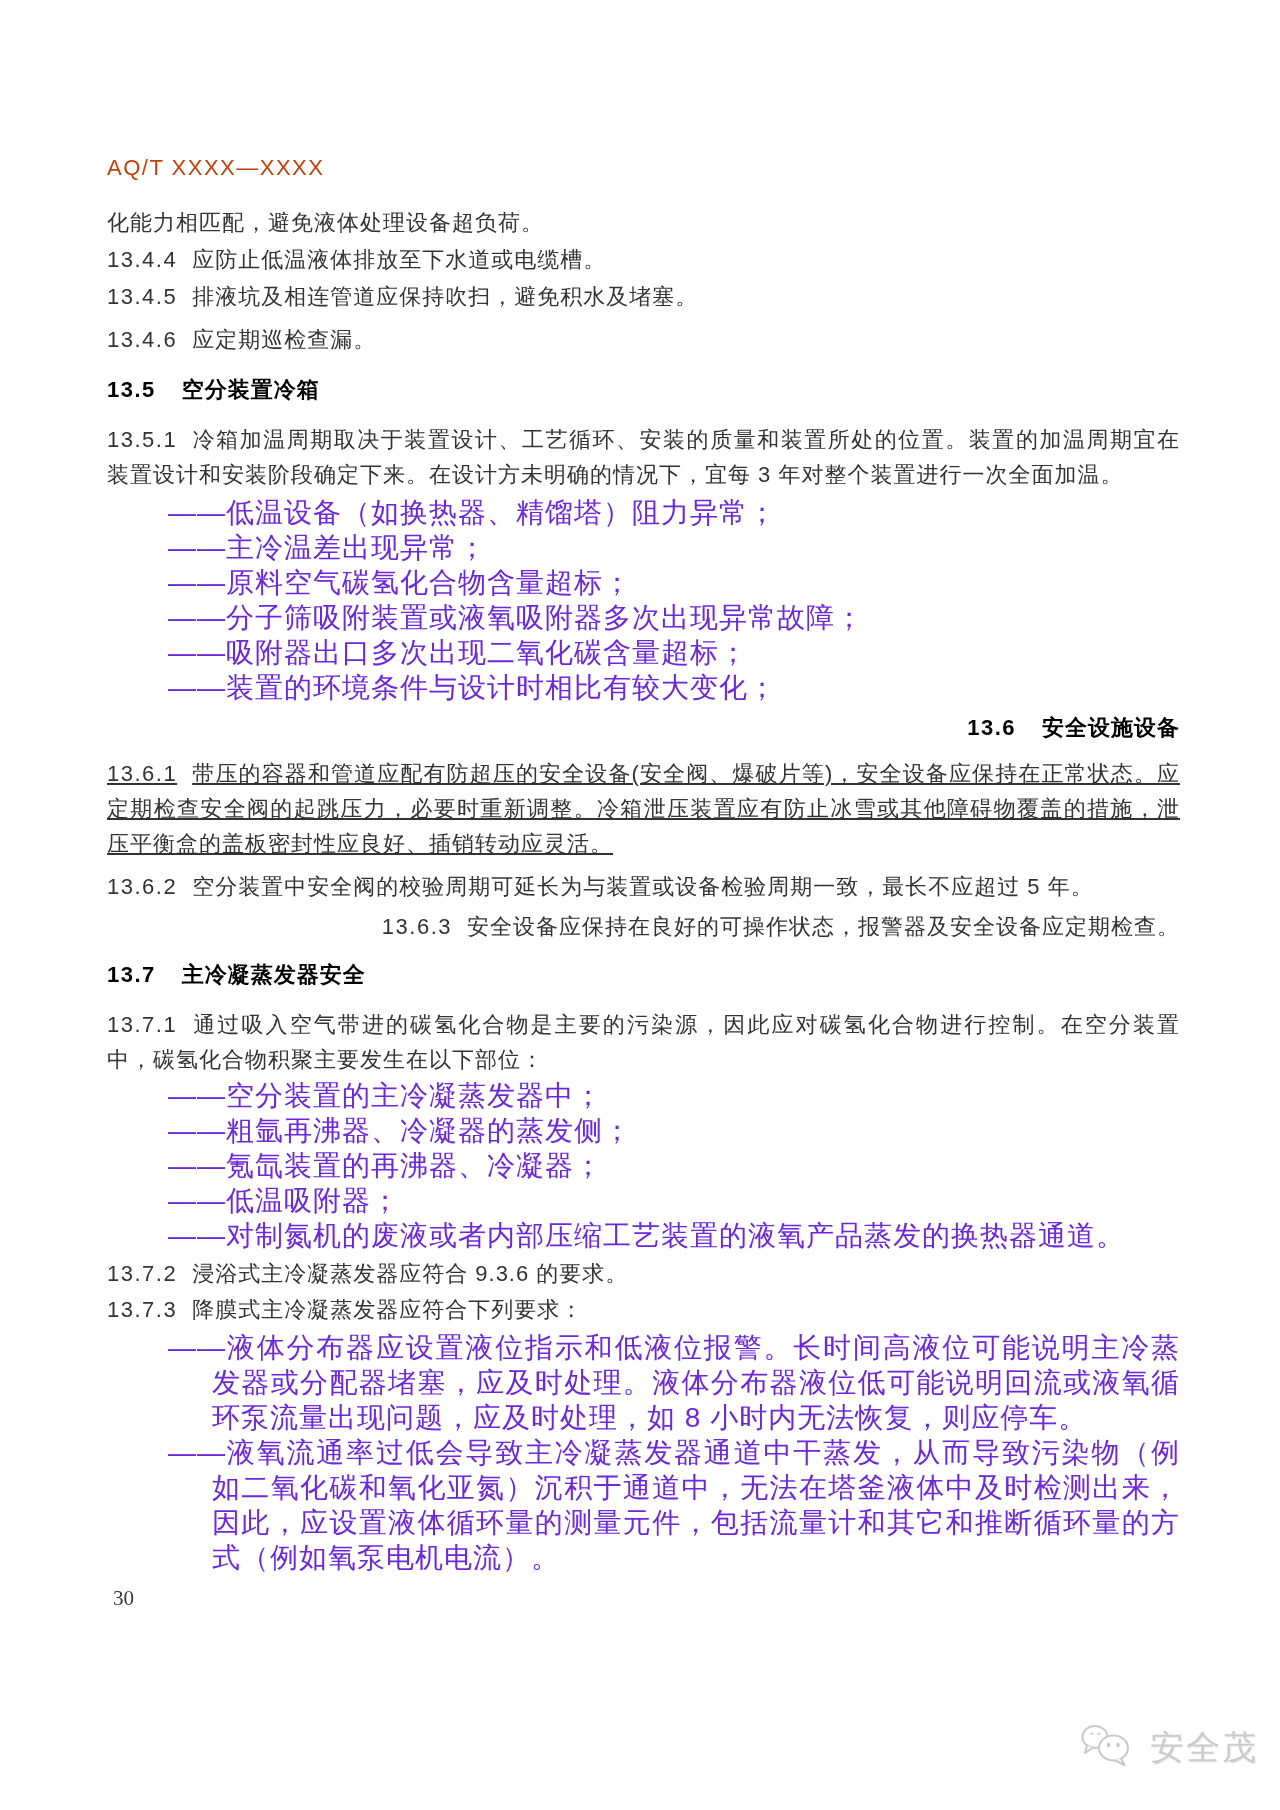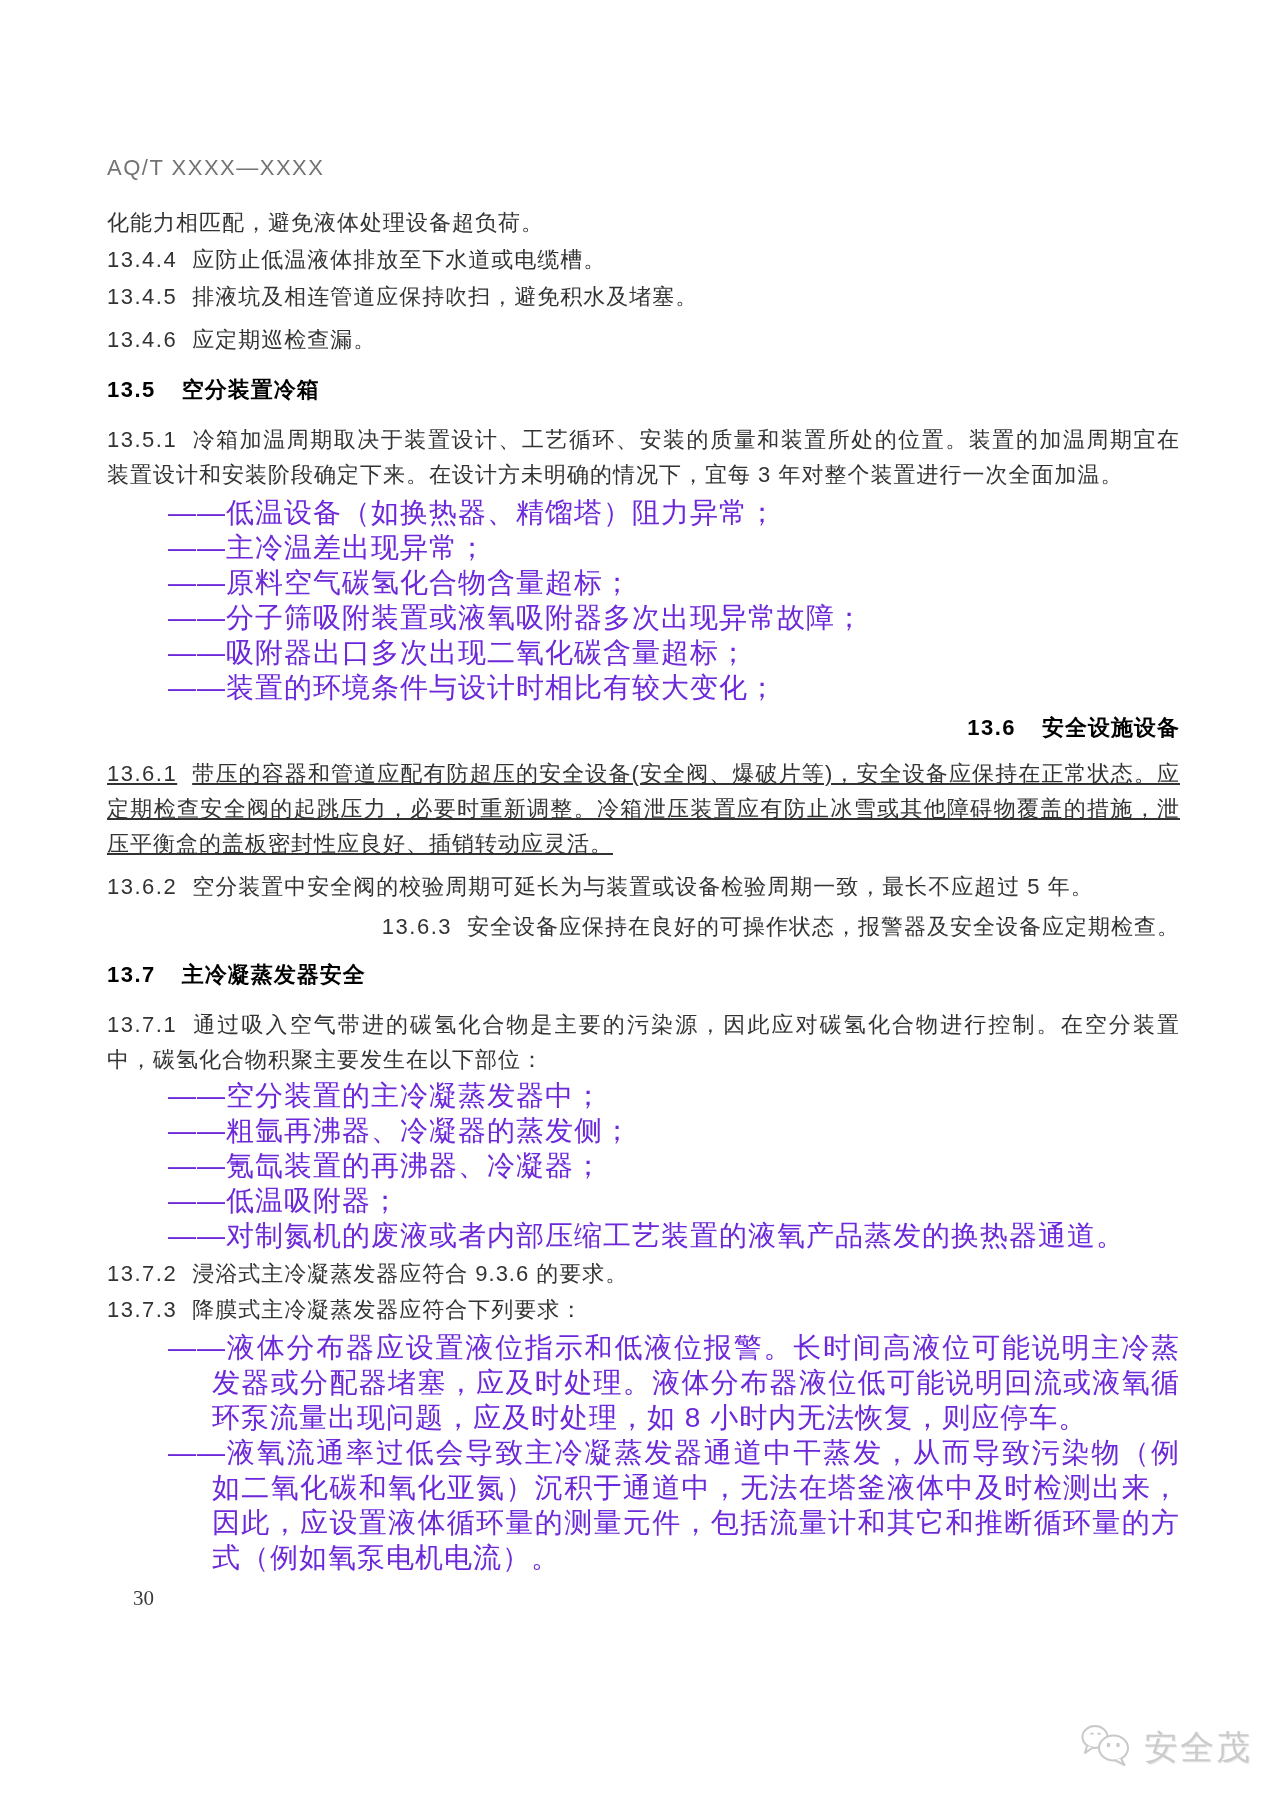--- a/index.html
+++ b/index.html
@@ -12,21 +12,21 @@
     font-family: "Liberation Sans", sans-serif;
     color: #333333;
     overflow: hidden;
   }
   .content { padding: 150px 100px 0 107px; }
 
   .doc-header {
     font-size: 22px;
     line-height: 35px;
     letter-spacing: 1.5px;
-    color: #737373;
+    color: #c2410c;
   }
 
   .para, .clause {
     font-size: 22px;
     line-height: 35px;
     letter-spacing: 1px;
     text-align: justify;
     color: #333333;
   }
   .clause-num {
@@ -51,31 +51,31 @@
     text-align: justify;
     padding-left: 105px;
     text-indent: -44px;
     color: #6d28d9;
   }
 
   .page-number {
     font-family: "Liberation Serif", serif;
     font-size: 21px;
     line-height: 35px;
-    margin-left: 26px;
+    margin-left: 6px;
     color: #3a3a3a;
   }
 
   .watermark {
     position: absolute;
     left: 1078px;
     top: 1722px;
     display: flex;
     align-items: center;
-    gap: 10px;
+    gap: 16px;
   }
   .watermark-text {
     font-size: 34px;
     letter-spacing: 2px;
     color: #cbcbcb;
     text-shadow: -1px -1px 0 #ffffff, 1px 1px 1px rgba(0,0,0,0.10);
     white-space: nowrap;
   }
 
   

